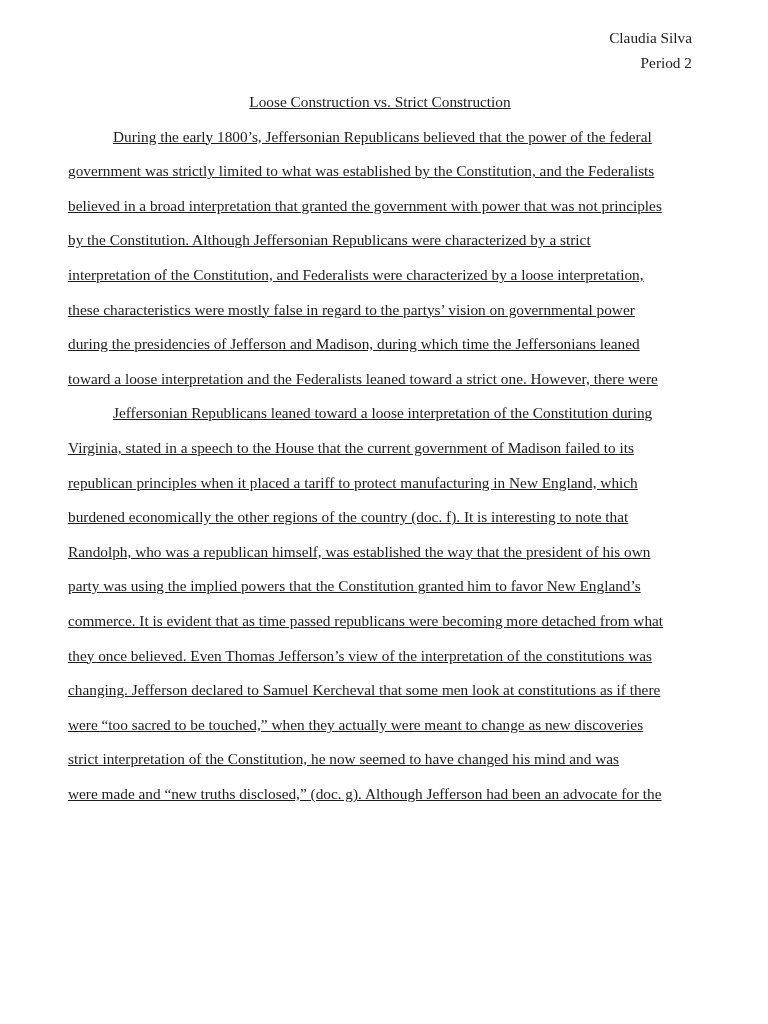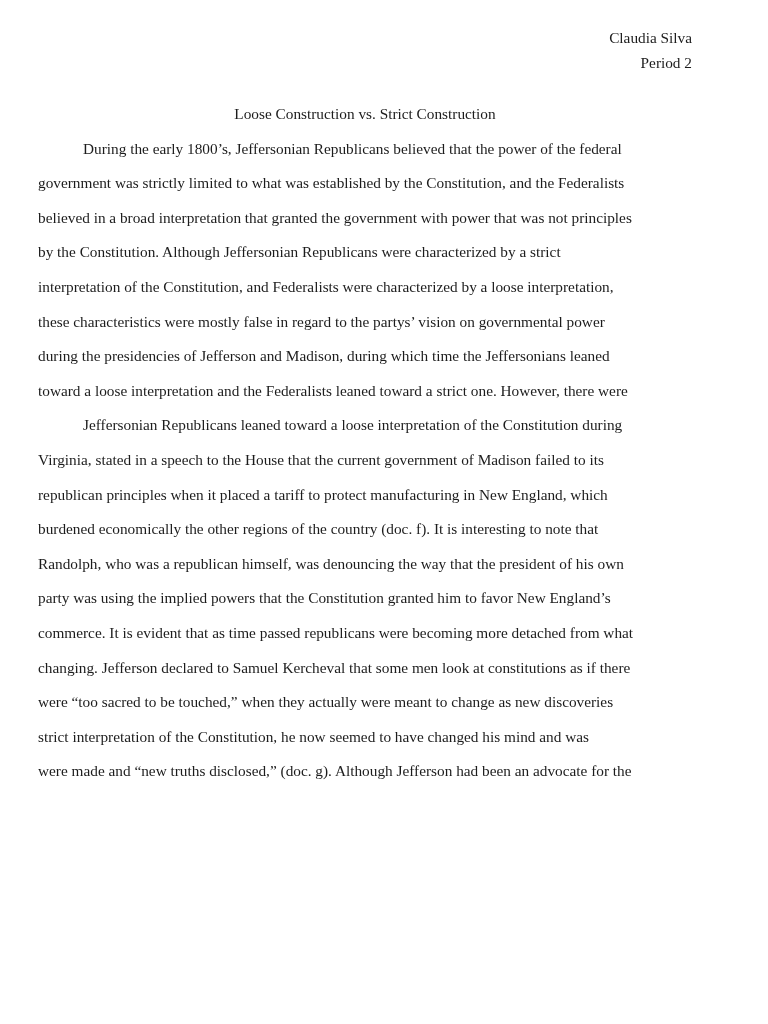--- a/index.html
+++ b/index.html
@@ -13,31 +13,32 @@
     overflow: hidden;
     font-family: "Liberation Serif", "DejaVu Serif", serif;
     color: #1c1c1c;
   }
   .page {
     position: relative;
     width: 768px;
     height: 728px;
     background: #ffffff;
     box-sizing: border-box;
-    padding: 25px 76px 0 38px;
+    padding: 25px 76px 0 68px;
   }
   .doc-header {
     text-align: right;
     font-size: 15.3px;
     line-height: 25px;
   }
   .doc-flow {
-    margin-top: 22px;
+    margin-top: 10px;
     font-size: 15.3px;
     line-height: 34.6px;
+    text-decoration: underline;
   }
   .doc-title {
     text-align: center;
     white-space: nowrap;
   }
   .para {
     margin: 0;
   }
   .line {
     white-space: nowrap;
@@ -65,22 +66,23 @@
         <div class="line">interpretation of the Constitution, and Federalists were characterized by a loose interpretation,</div>
         <div class="line">these characteristics were mostly false in regard to the partys’ vision on governmental power</div>
         <div class="line">during the presidencies of Jefferson and Madison, during which time the Jeffersonians leaned</div>
         <div class="line">toward a loose interpretation and the Federalists leaned toward a strict one. However, there were</div>
       </div>
       <div class="para">
         <div class="line indent">Jeffersonian Republicans leaned toward a loose interpretation of the Constitution during</div>
         <div class="line">Virginia, stated in a speech to the House that the current government of Madison failed to its</div>
         <div class="line">republican principles when it placed a tariff to protect manufacturing in New England, which</div>
         <div class="line">burdened economically the other regions of the country (doc. f). It is interesting to note that</div>
-        <div class="line">Randolph, who was a republican himself, was denouncing the way that the president of his own</div>
+        <div class="line">Randolph, who was a republican himself, was established the way that the president of his own</div>
         <div class="line">party was using the implied powers that the Constitution granted him to favor New England’s</div>
         <div class="line">commerce. It is evident that as time passed republicans were becoming more detached from what</div>
+        <div class="line">they once believed. Even Thomas Jefferson’s view of the interpretation of the constitutions was</div>
         <div class="line">changing. Jefferson declared to Samuel Kercheval that some men look at constitutions as if there</div>
         <div class="line">were “too sacred to be touched,” when they actually were meant to change as new discoveries</div>
         <div class="line">strict interpretation of the Constitution, he now seemed to have changed his mind and was</div>
         <div class="line">were made and “new truths disclosed,” (doc. g). Although Jefferson had been an advocate for the</div>
       </div>
     </div>
 </div>
 
 </body></html>

